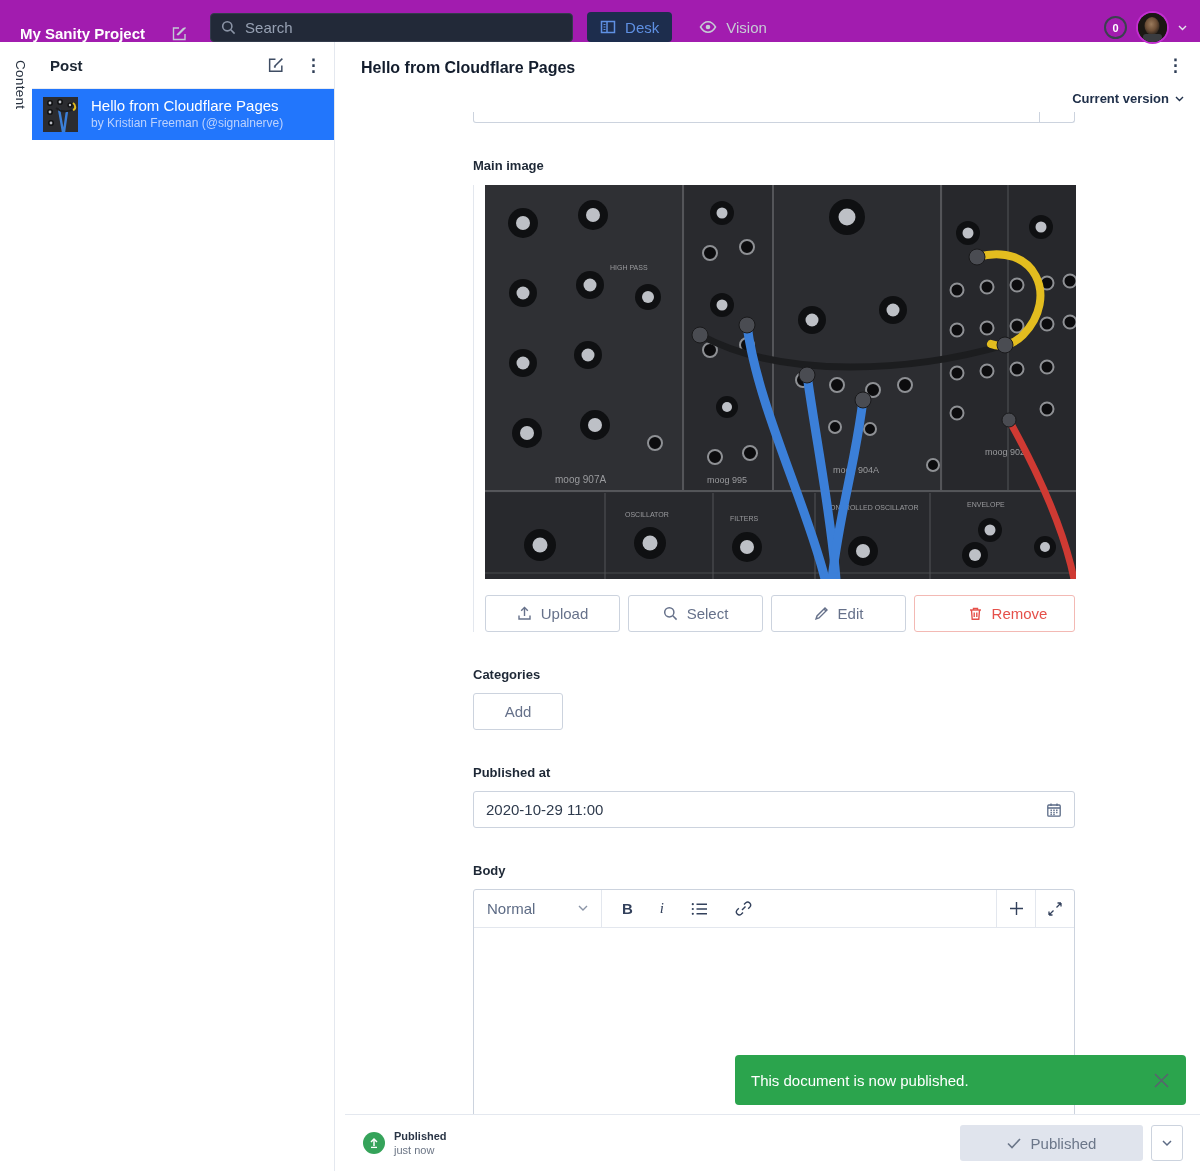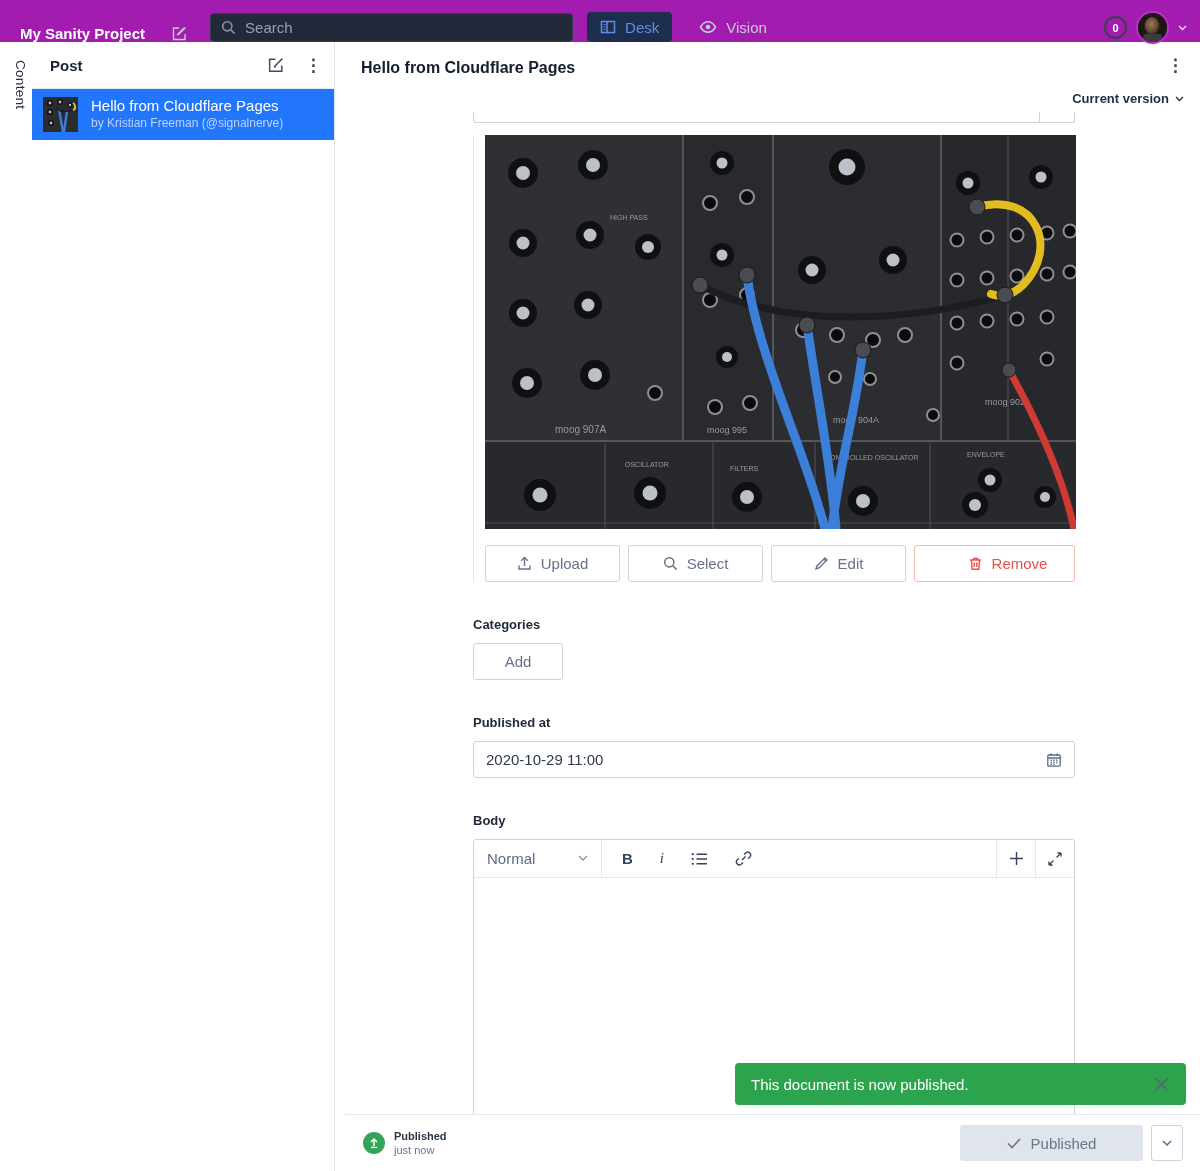--- a/index.html
+++ b/index.html
@@ -121,21 +121,21 @@
   .tb-spacer { flex:1; }
   .tb-cell {
     width:39px; border-left:1px solid #e3e7ee; display:flex; align-items:center;
     justify-content:center; color:#33415c; cursor:pointer;
   }
   .editor-body { padding:15px 12px; font-size:15px; color:#222d3d; line-height:1.35; }
   .editor-body p { margin-bottom:21px; }
   .pt-link { background:#ededee; border-bottom:1px dotted #79808c; padding:1px 2px; cursor:pointer; }
 
   .toast {
-    position:absolute; right:14px; bottom:66px; width:451px; height:42px;
+    position:absolute; right:14px; bottom:66px; width:451px; height:50px;
     background:#2ba44d; border-radius:4px; z-index:20;
     display:flex; align-items:center; justify-content:space-between; padding:0 16px;
     color:#fff; font-size:15px;
   }
   .toast-close { background:none; border:none; cursor:pointer; display:flex; }
 
   .doc-footer {
     position:absolute; left:0; right:0; bottom:0; height:57px; background:#fff;
     border-top:1px solid #e4e8ef; z-index:10;
     display:flex; align-items:center; padding:0 17px 0 18px;
@@ -290,20 +290,21 @@
         </span>
       </div>
     </div>
 
     <div class="doc-scroll">
 
       <div class="clipped-input">
         <div class="divider"></div>
       </div>
 
+      <div class="field-label">Main image</div>
       <div class="image-field">
         <div class="main-image">
           <svg width="591" height="394" viewBox="0 0 591 394">
             <rect width="591" height="394" fill="#2b2c30"></rect>
             <rect x="0" y="0" width="197" height="306" fill="#2f3034"></rect>
             <rect x="200" y="0" width="87" height="306" fill="#292a2e"></rect>
             <rect x="290" y="0" width="165" height="306" fill="#2c2d31"></rect>
             <rect x="458" y="0" width="133" height="306" fill="#27282c"></rect>
             <rect x="0" y="308" width="591" height="86" fill="#28292d"></rect>
             <g stroke="#77787c" stroke-width="2" opacity="0.55">

